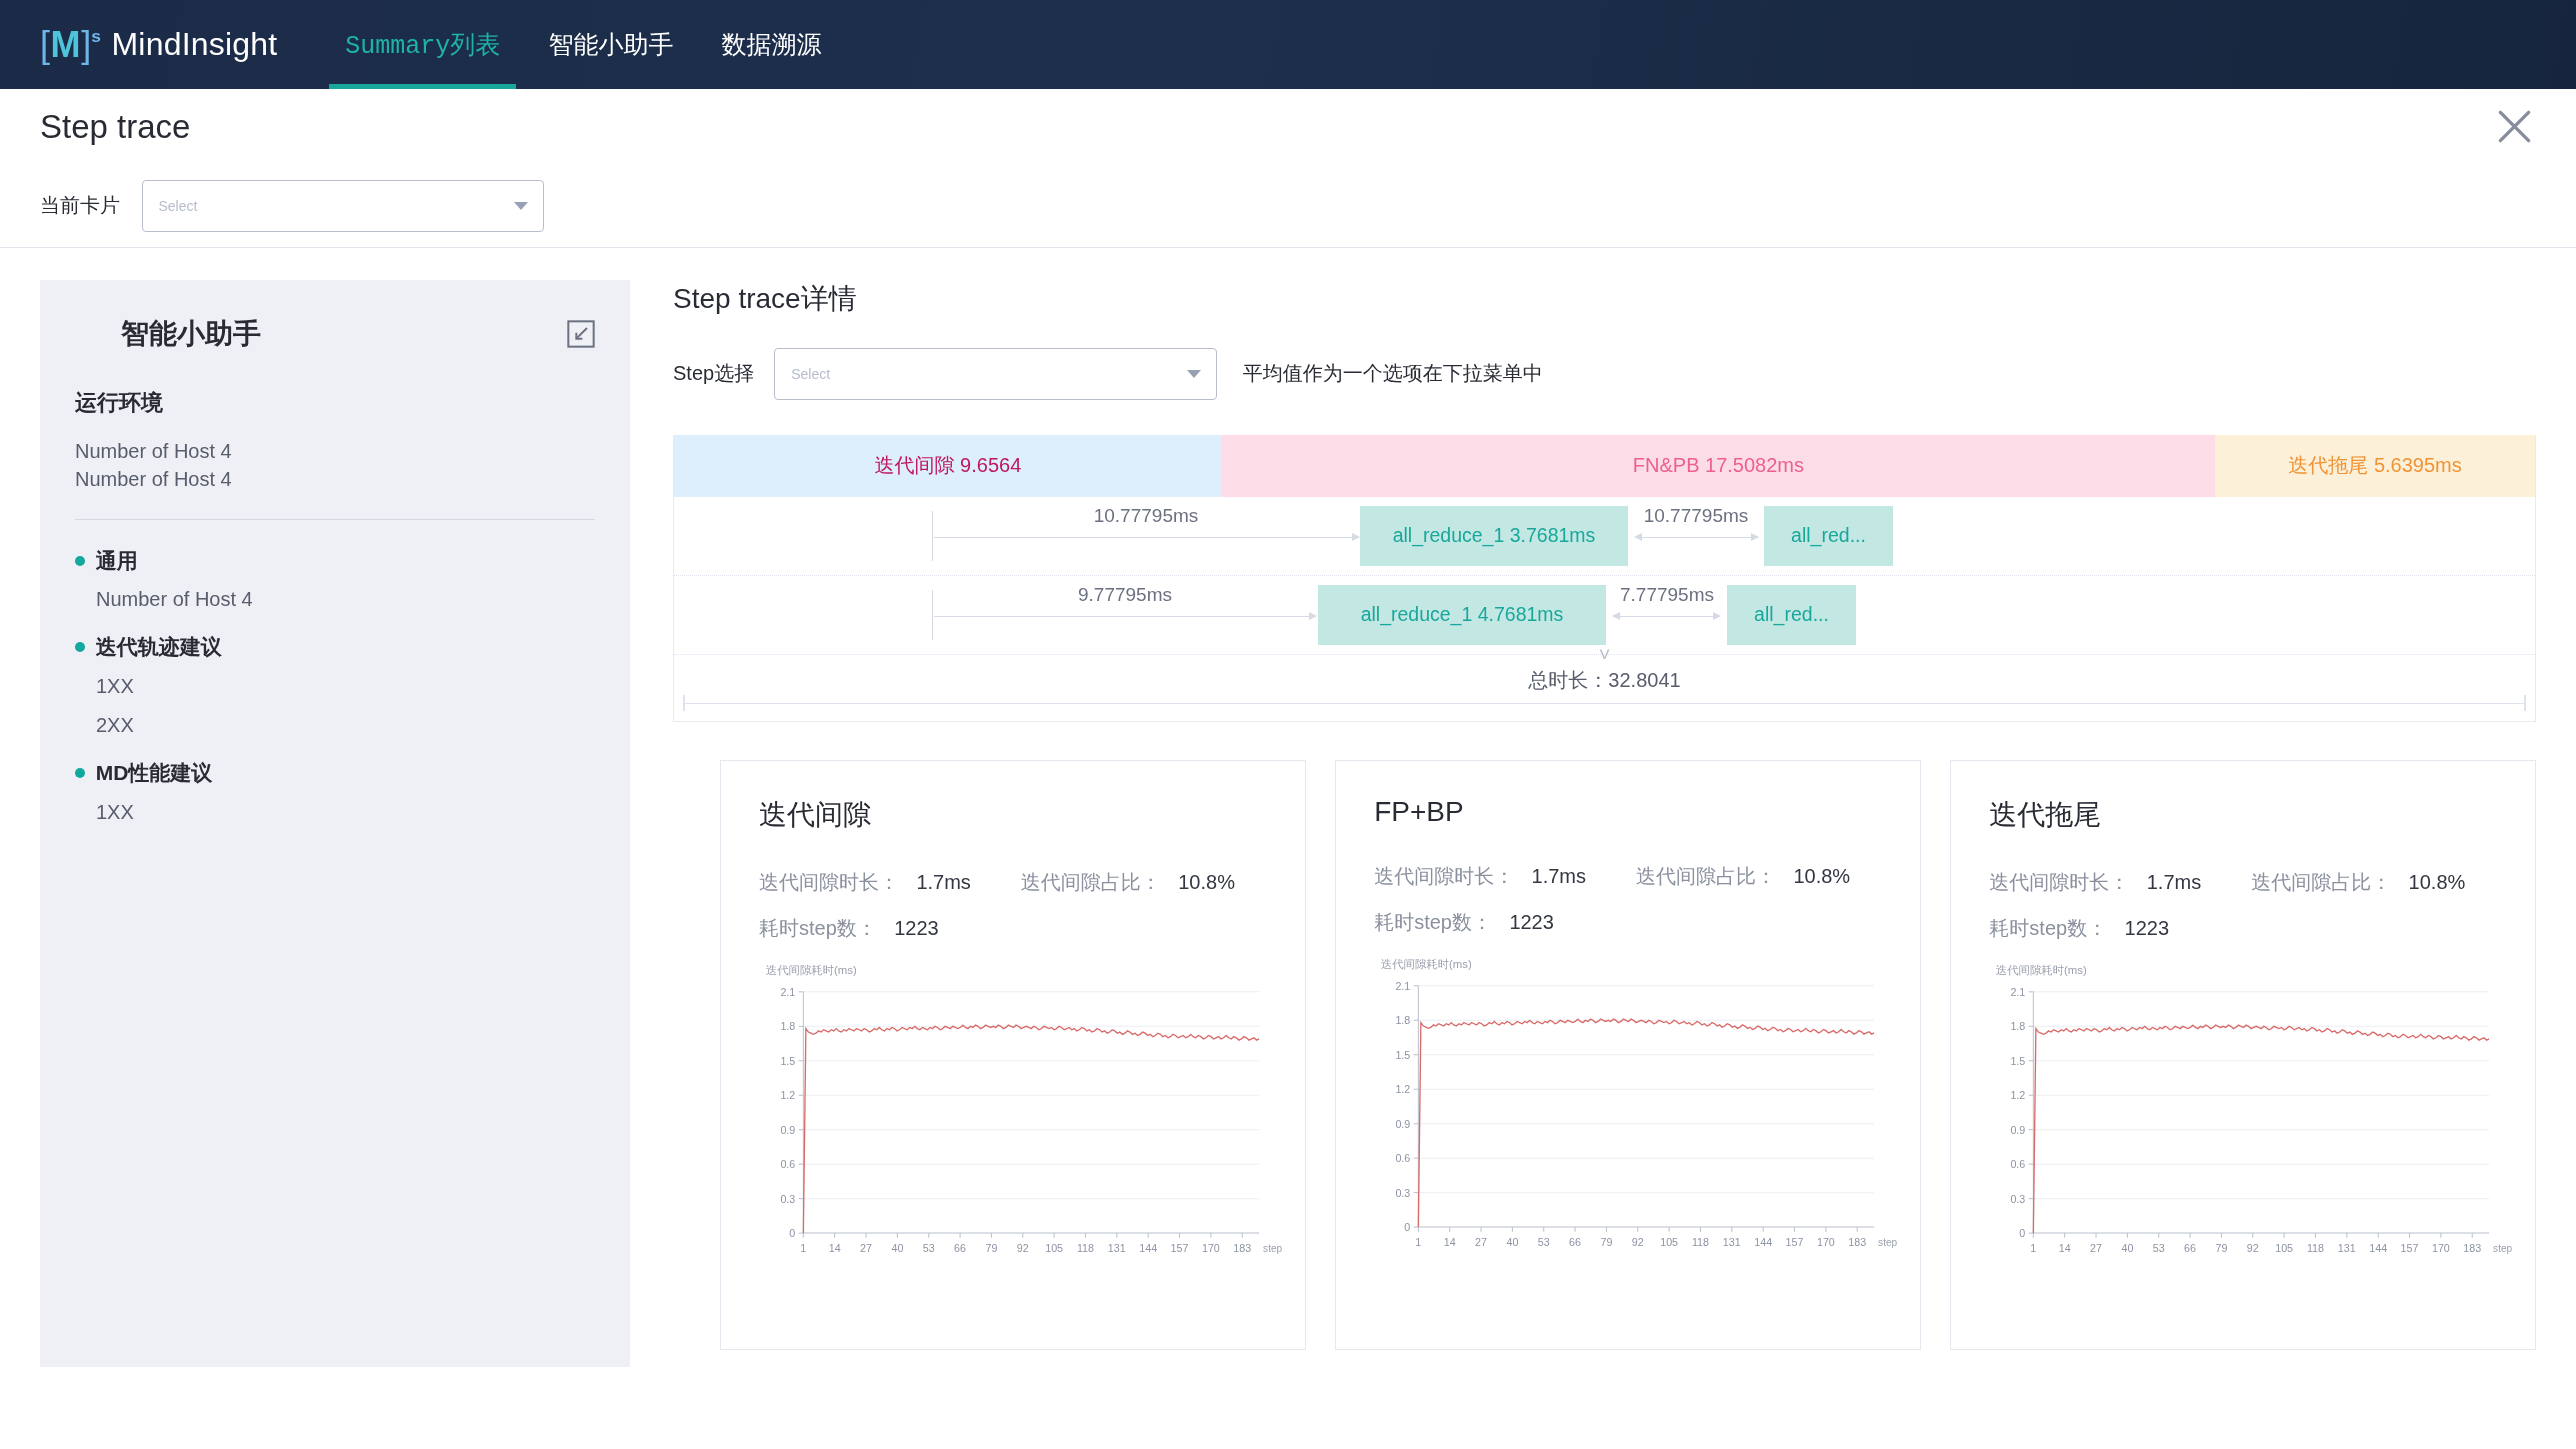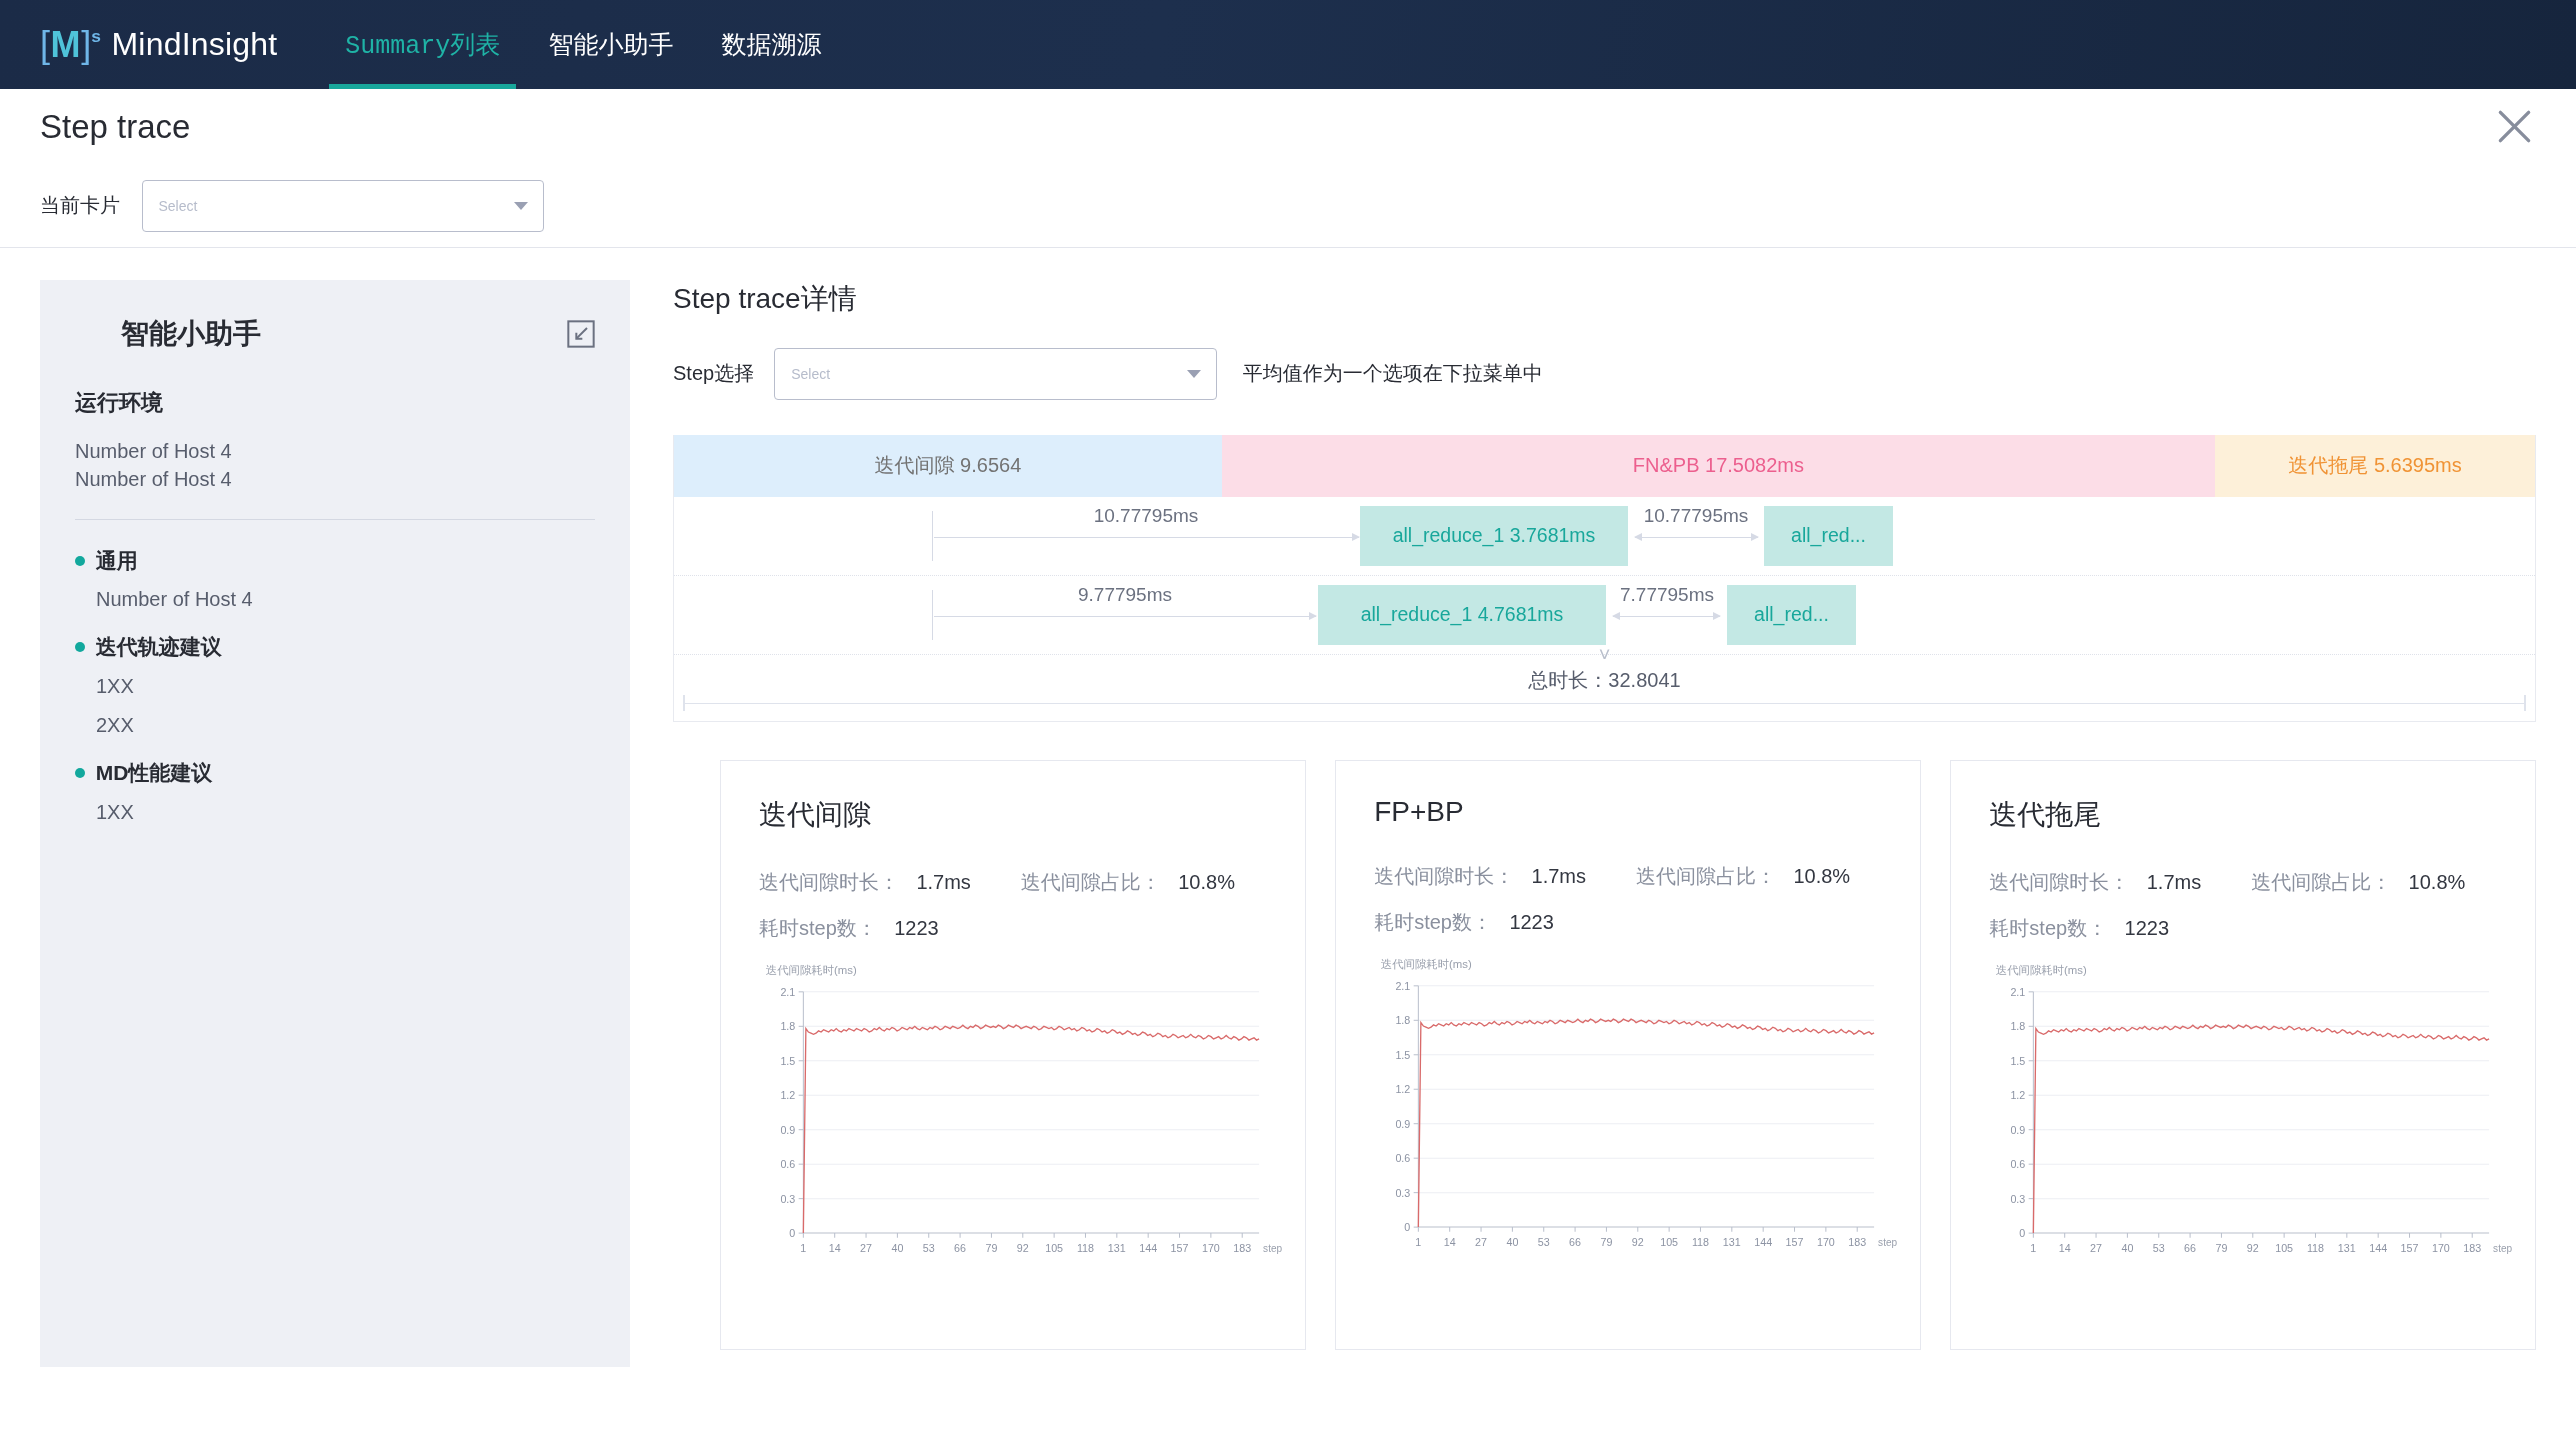--- a/index.html
+++ b/index.html
@@ -108,21 +108,21 @@
 
   .steprow { display: flex; align-items: center; margin-bottom: 35px; }
   .steprow-label { font-size: 20px; color: #282b33; margin-right: 20px; }
   .step-select { width: 443px; }
   .step-hint { font-size: 20px; color: #282b33; margin-left: 25.5px; }
 
   
   .gantt { border: 1.3px solid #e8eaf0; border-top: none; }
   .phasebar { display: flex; height: 62px; }
   .phase { display: flex; align-items: center; justify-content: center; font-size: 20px; }
-  .phase.gap   { flex: 9.6564;  background: #ddeefc; color: #737373; }
+  .phase.gap   { flex: 9.6564;  background: #ddeefc; color: #be185d; }
   .phase.fnbp  { flex: 17.5082; background: #fcdde7; color: #ec5f8e; }
   .phase.tail  { flex: 5.6395;  background: #fdf0d9; color: #f09335; }
 
   .grow {
     height: 79px; position: relative;
     border-bottom: 1.3px dotted #dfe2ea;
   }
   .tick-left {
     position: absolute; left: 258px; top: 14.8px;
     width: 1.3px; height: 50px; background: #d6dae5;

